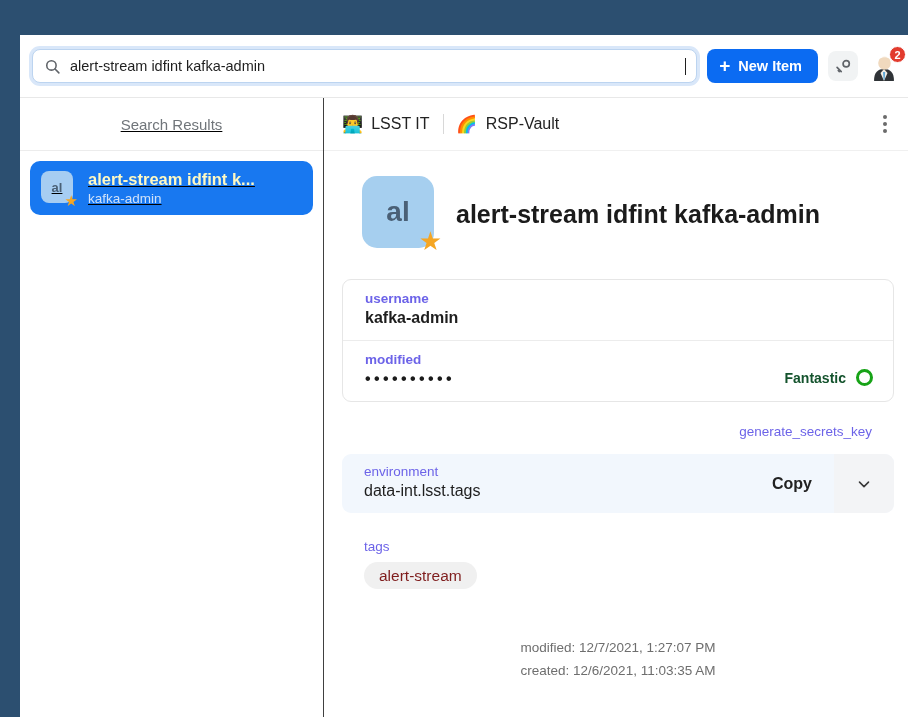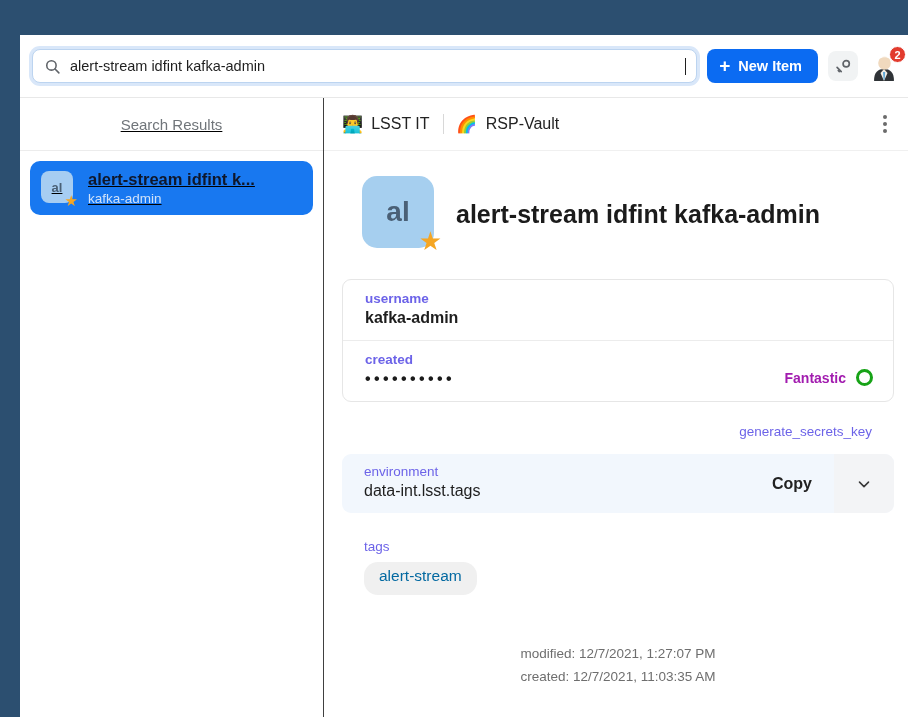--- a/index.html
+++ b/index.html
@@ -192,21 +192,21 @@
   }
   .star {
     position: absolute;
     right: -3px; bottom: -3px;
     font-size: 15px;
     color: #f5a623;
     line-height: 1;
   }
   .result-texts { min-width: 0; }
   .result-title {
-    color: #0f172a;
+    color: #fef9c3;
     font-size: 16.5px;
     font-weight: bold;
     white-space: nowrap;
     overflow: hidden;
   }
   .result-sub {
     color: #cfe1f8;
     font-size: 13.5px;
     margin-top: 2px;
   }
@@ -334,21 +334,21 @@
     color: #1b1b1b;
   }
   .strength {
     display: flex;
     align-items: center;
     gap: 10px;
     padding-bottom: 2px;
   }
   .strength-label {
     font-size: 14px;
-    color: #a21caf;
+    color: #14532d;
   }
   .strength-ring {
     width: 17px; height: 17px;
     border-radius: 50%;
     border: 3px solid #17a317;
   }
 
   .plain-field {
     padding: 4px 22px 12px 22px;
     text-align: right;
@@ -387,23 +387,23 @@
     justify-content: center;
     cursor: pointer;
     color: #3a3a3a;
   }
 
   .tags-block { padding: 6px 22px 0 22px; }
   .tag-chip {
     display: inline-block;
     background: #f0f0f0;
     border-radius: 14px;
-    padding: 5px 15px 10px 15px;
+    padding: 5px 15px 4px 15px;
     font-size: 15.5px;
-    color: #0369a1;
+    color: #7f1d1d;
     margin-top: 5px;
     cursor: pointer;
   }
 
   .meta {
     text-align: center;
     margin-top: 47px;
     color: #6e6e6e;
     font-size: 13.5px;
     line-height: 1.72;
@@ -508,21 +508,21 @@
 
             <div class="card">
               <div class="field-row">
                 <div class="field-col">
                   <div class="field-label">username</div>
                   <div class="field-value">kafka-admin</div>
                 </div>
               </div>
               <div class="field-row">
                 <div class="field-col">
-                  <div class="field-label">created</div>
+                  <div class="field-label">modified</div>
                   <div class="field-value dots">••••••••••</div>
                 </div>
                 <div class="strength">
                   <span class="strength-label">Fantastic</span>
                   <span class="strength-ring"></span>
                 </div>
               </div>
             </div>
 
             <div class="plain-field">
@@ -542,21 +542,21 @@
               </div>
             </div>
 
             <div class="tags-block">
               <div class="field-label">tags</div>
               <span class="tag-chip">alert-stream</span>
             </div>
 
             <div class="meta">
               <div>modified: 12/7/2021, 1:27:07 PM</div>
-              <div>created: 12/7/2021, 11:03:35 AM</div>
+              <div>created: 12/6/2021, 11:03:35 AM</div>
             </div>
 
           </div>
         </div>
       </div>
     </div>
   </div>
 </div>
 
 </body></html>

